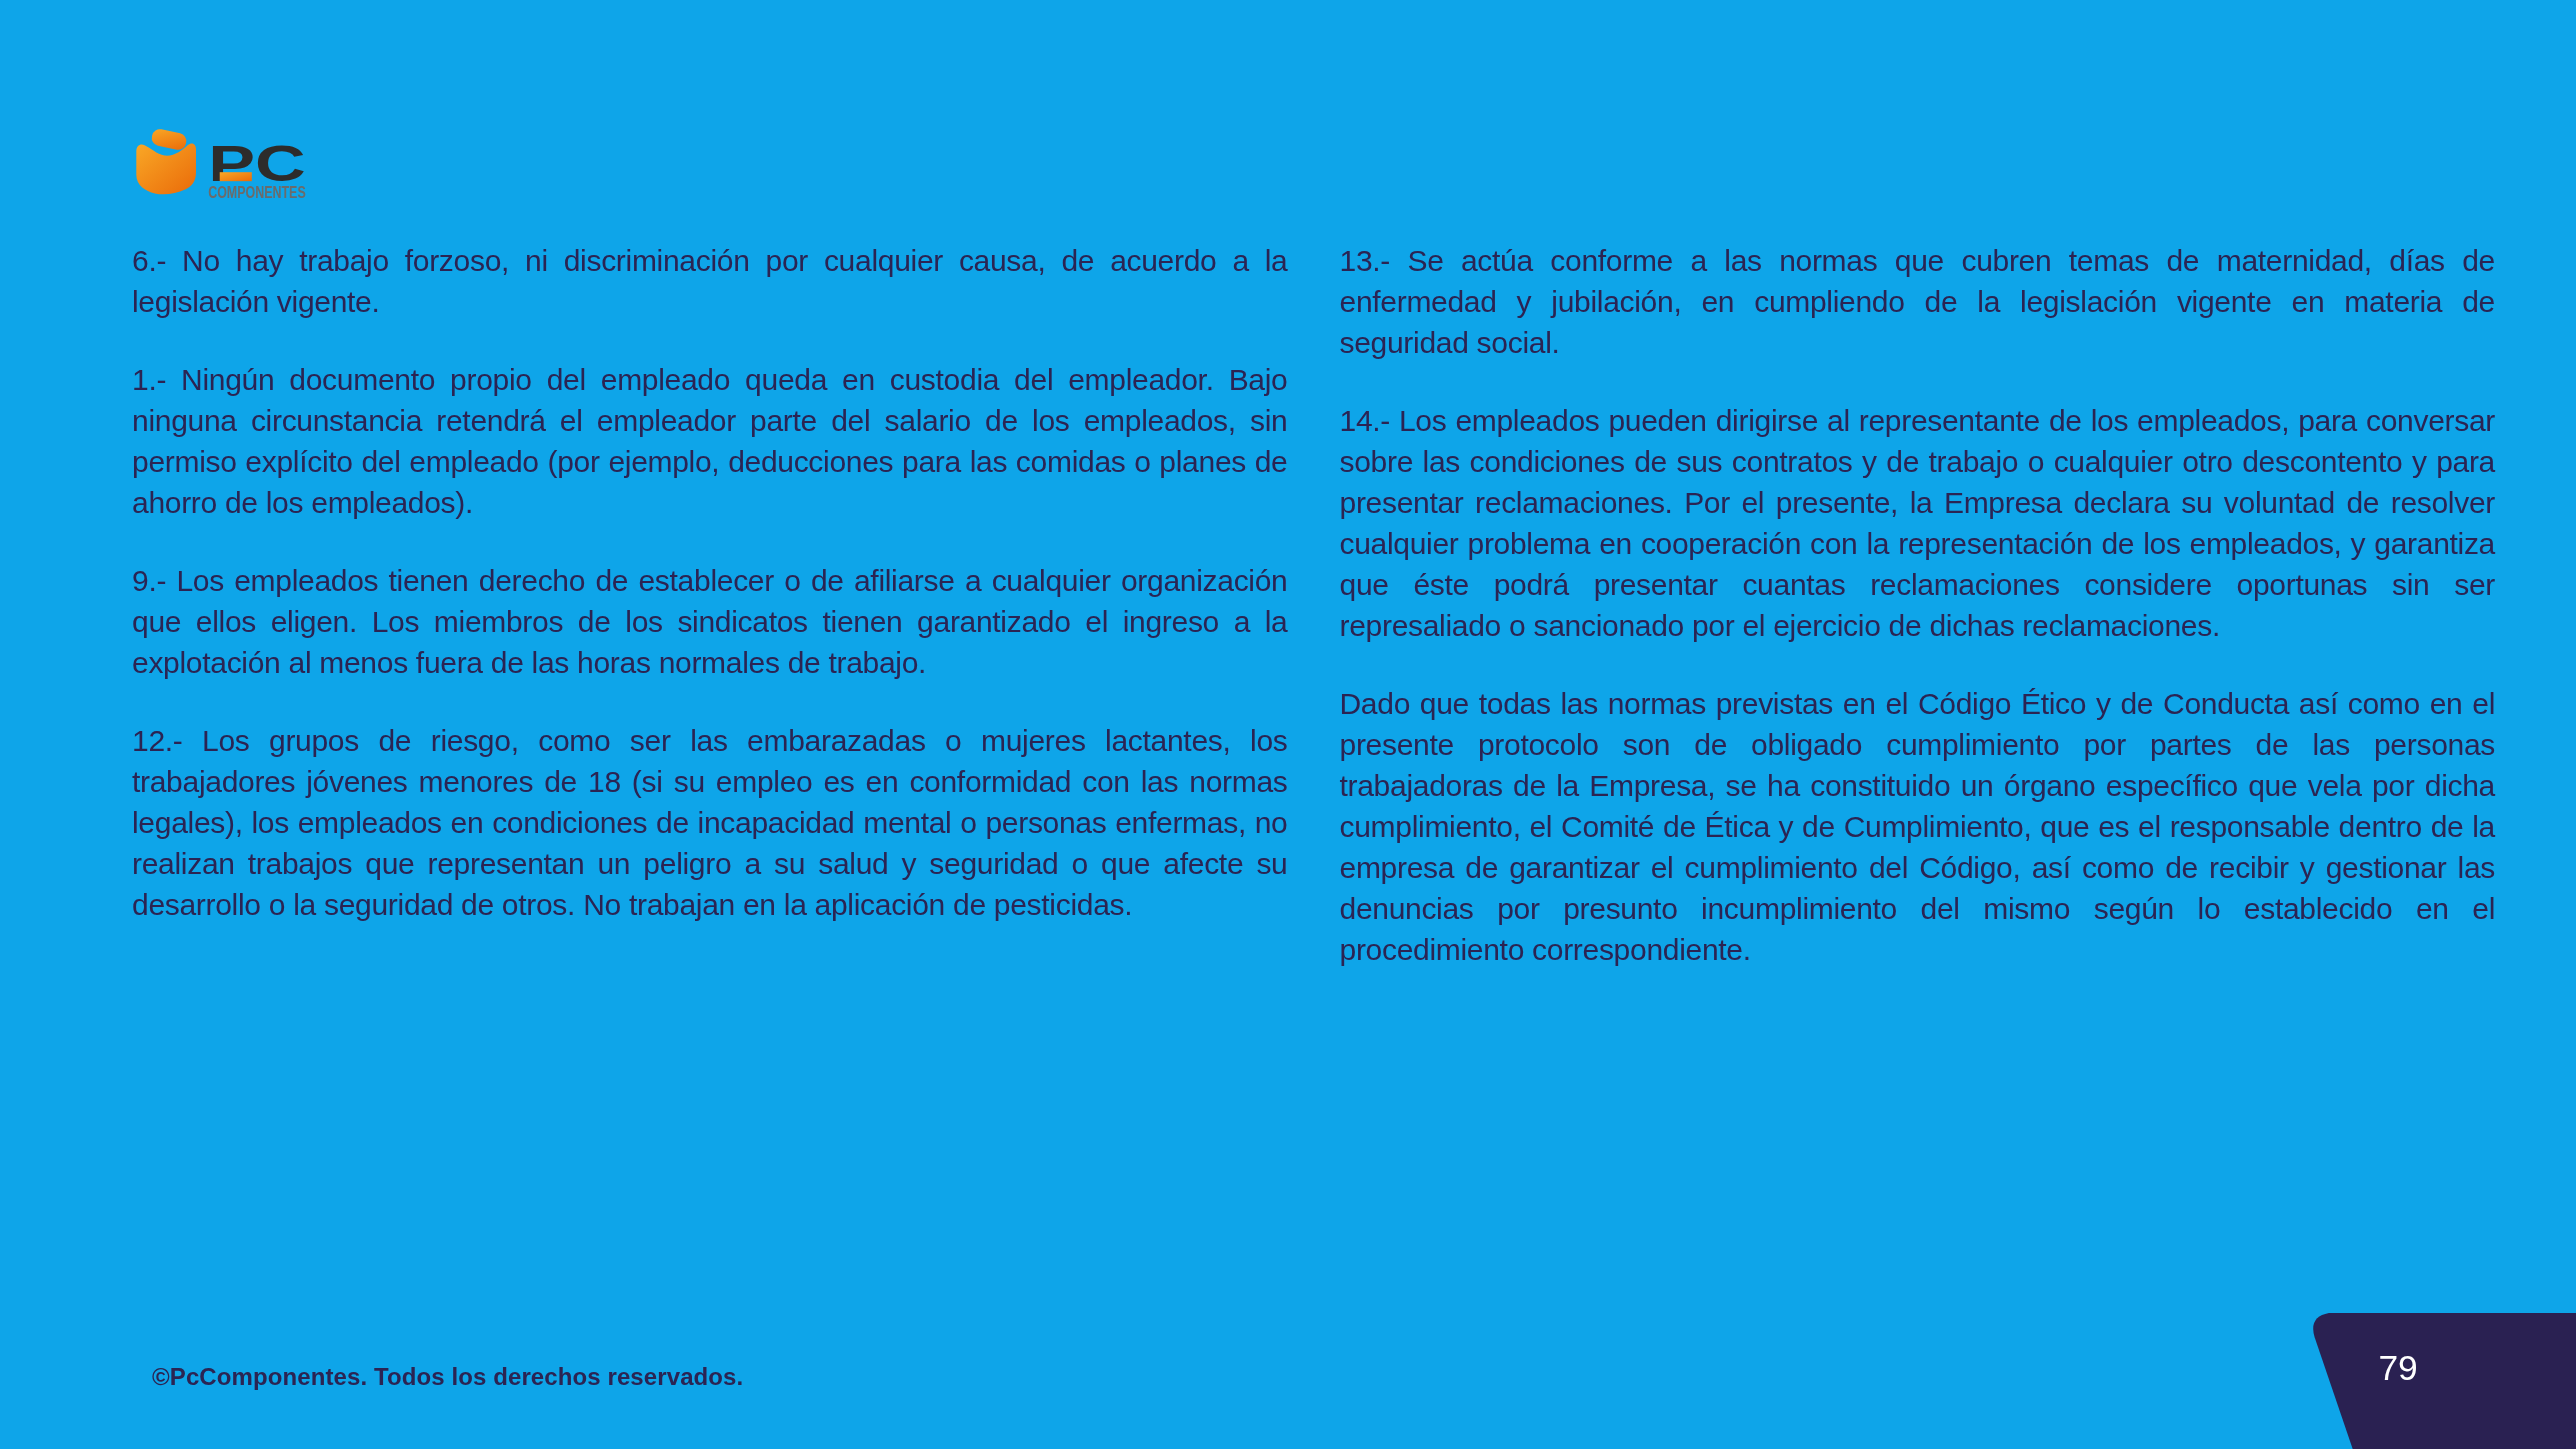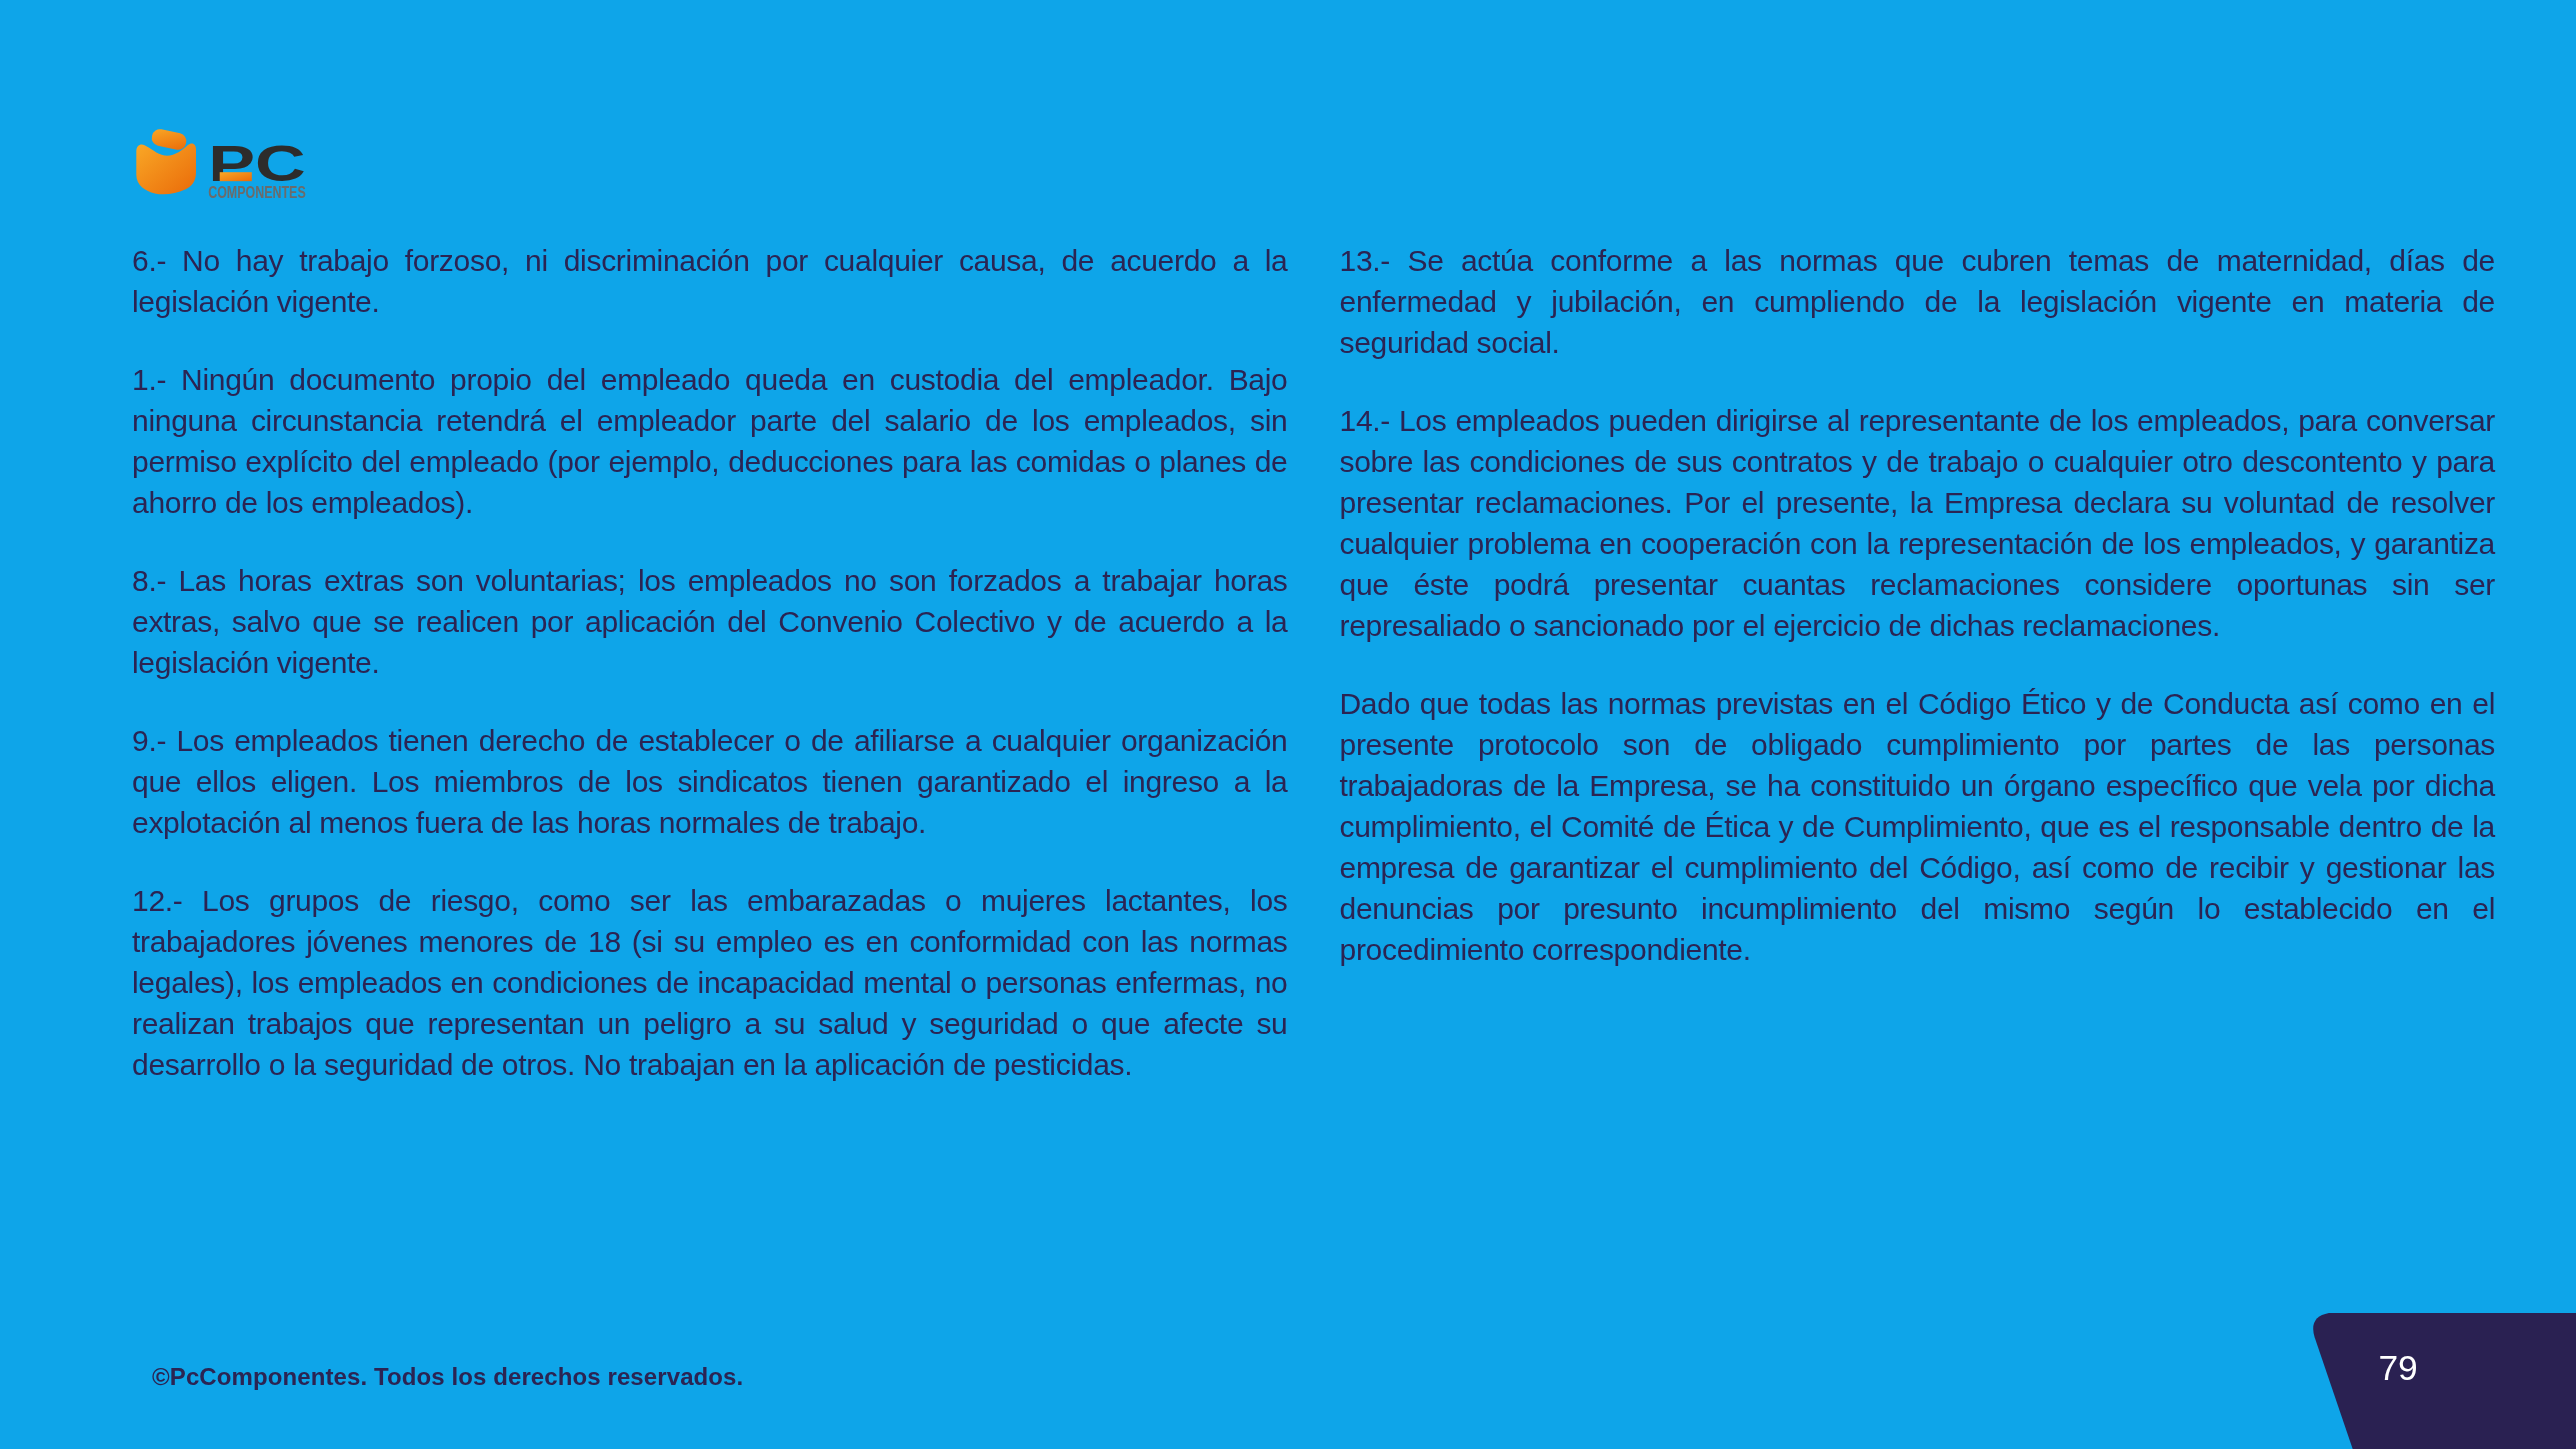--- a/index.html
+++ b/index.html
@@ -87,21 +87,20 @@
     </g>
     <text x="118" y="86" font-family="Liberation Sans, sans-serif" font-size="78" font-weight="bold" fill="#2D2C2B" textLength="152" lengthAdjust="spacingAndGlyphs">PC</text>
     <rect x="136" y="72" width="50" height="14" fill="url(#og)"></rect>
     <text x="118" y="112" font-family="Liberation Sans, sans-serif" font-size="25" font-weight="bold" fill="#6B6B6B" textLength="152" lengthAdjust="spacingAndGlyphs">COMPONENTES</text>
   </svg>
 
   <div class="columns">
     <div class="col">
       <p>6.- No hay trabajo forzoso, ni discriminación por cualquier causa, de acuerdo a la legislación vigente.</p>
       <p>1.- Ningún documento propio del empleado queda en custodia del empleador. Bajo ninguna circunstancia retendrá el empleador parte del salario de los empleados, sin permiso explícito del empleado (por ejemplo, deducciones para las comidas o planes de ahorro de los empleados).</p>
-      <p>8.- Las horas extras son voluntarias; los empleados no son forzados a trabajar horas extras, salvo que se realicen por aplicación del Convenio Colectivo y de acuerdo a la legislación vigente.</p>
       <p>9.- Los empleados tienen derecho de establecer o de afiliarse a cualquier organización que ellos eligen. Los miembros de los sindicatos tienen garantizado el ingreso a la explotación al menos fuera de las horas normales de trabajo.</p>
       <p>12.- Los grupos de riesgo, como ser las embarazadas o mujeres lactantes, los trabajadores jóvenes menores de 18 (si su empleo es en conformidad con las normas legales), los empleados en condiciones de incapacidad mental o personas enfermas, no realizan trabajos que representan un peligro a su salud y seguridad o que afecte su desarrollo o la seguridad de otros. No trabajan en la aplicación de pesticidas.</p>
     </div>
     <div class="col">
       <p>13.- Se actúa conforme a las normas que cubren temas de maternidad, días de enfermedad y jubilación, en cumpliendo de la legislación vigente en materia de seguridad social.</p>
       <p>14.- Los empleados pueden dirigirse al representante de los empleados, para conversar sobre las condiciones de sus contratos y de trabajo o cualquier otro descontento y para presentar reclamaciones. Por el presente, la Empresa declara su voluntad de resolver cualquier problema en cooperación con la representación de los empleados, y garantiza que éste podrá presentar cuantas reclamaciones considere oportunas sin ser represaliado o sancionado por el ejercicio de dichas reclamaciones.</p>
       <p>Dado que todas las normas previstas en el Código Ético y de Conducta así como en el presente protocolo son de obligado cumplimiento por partes de las personas trabajadoras de la Empresa, se ha constituido un órgano específico que vela por dicha cumplimiento, el Comité de Ética y de Cumplimiento, que es el responsable dentro de la empresa de garantizar el cumplimiento del Código, así como de recibir y gestionar las denuncias por presunto incumplimiento del mismo según lo establecido en el procedimiento correspondiente.</p>
     </div>
   </div>
 

